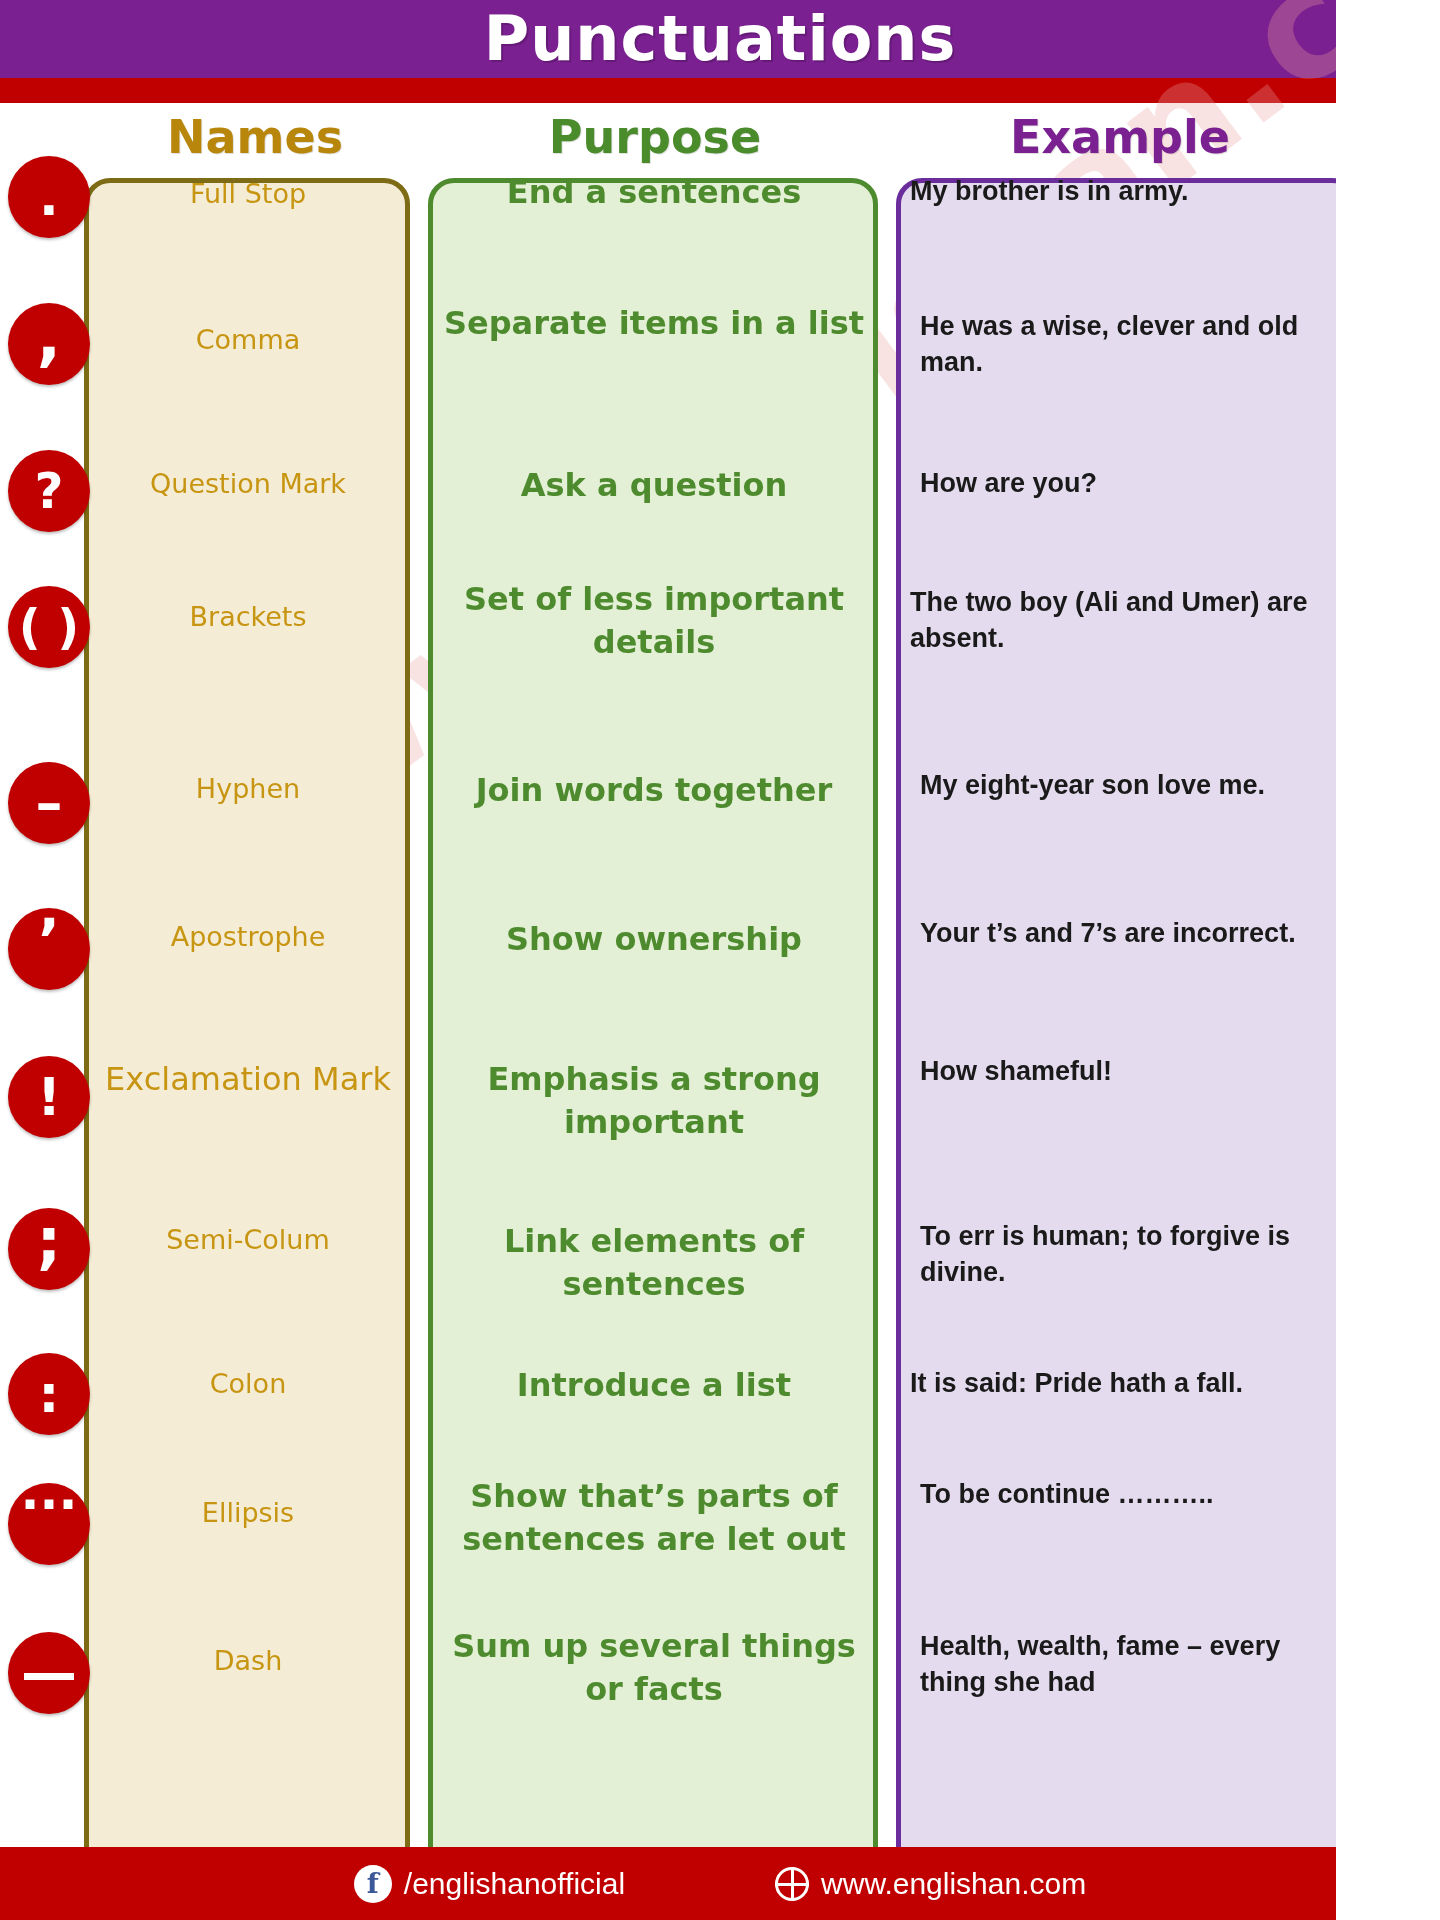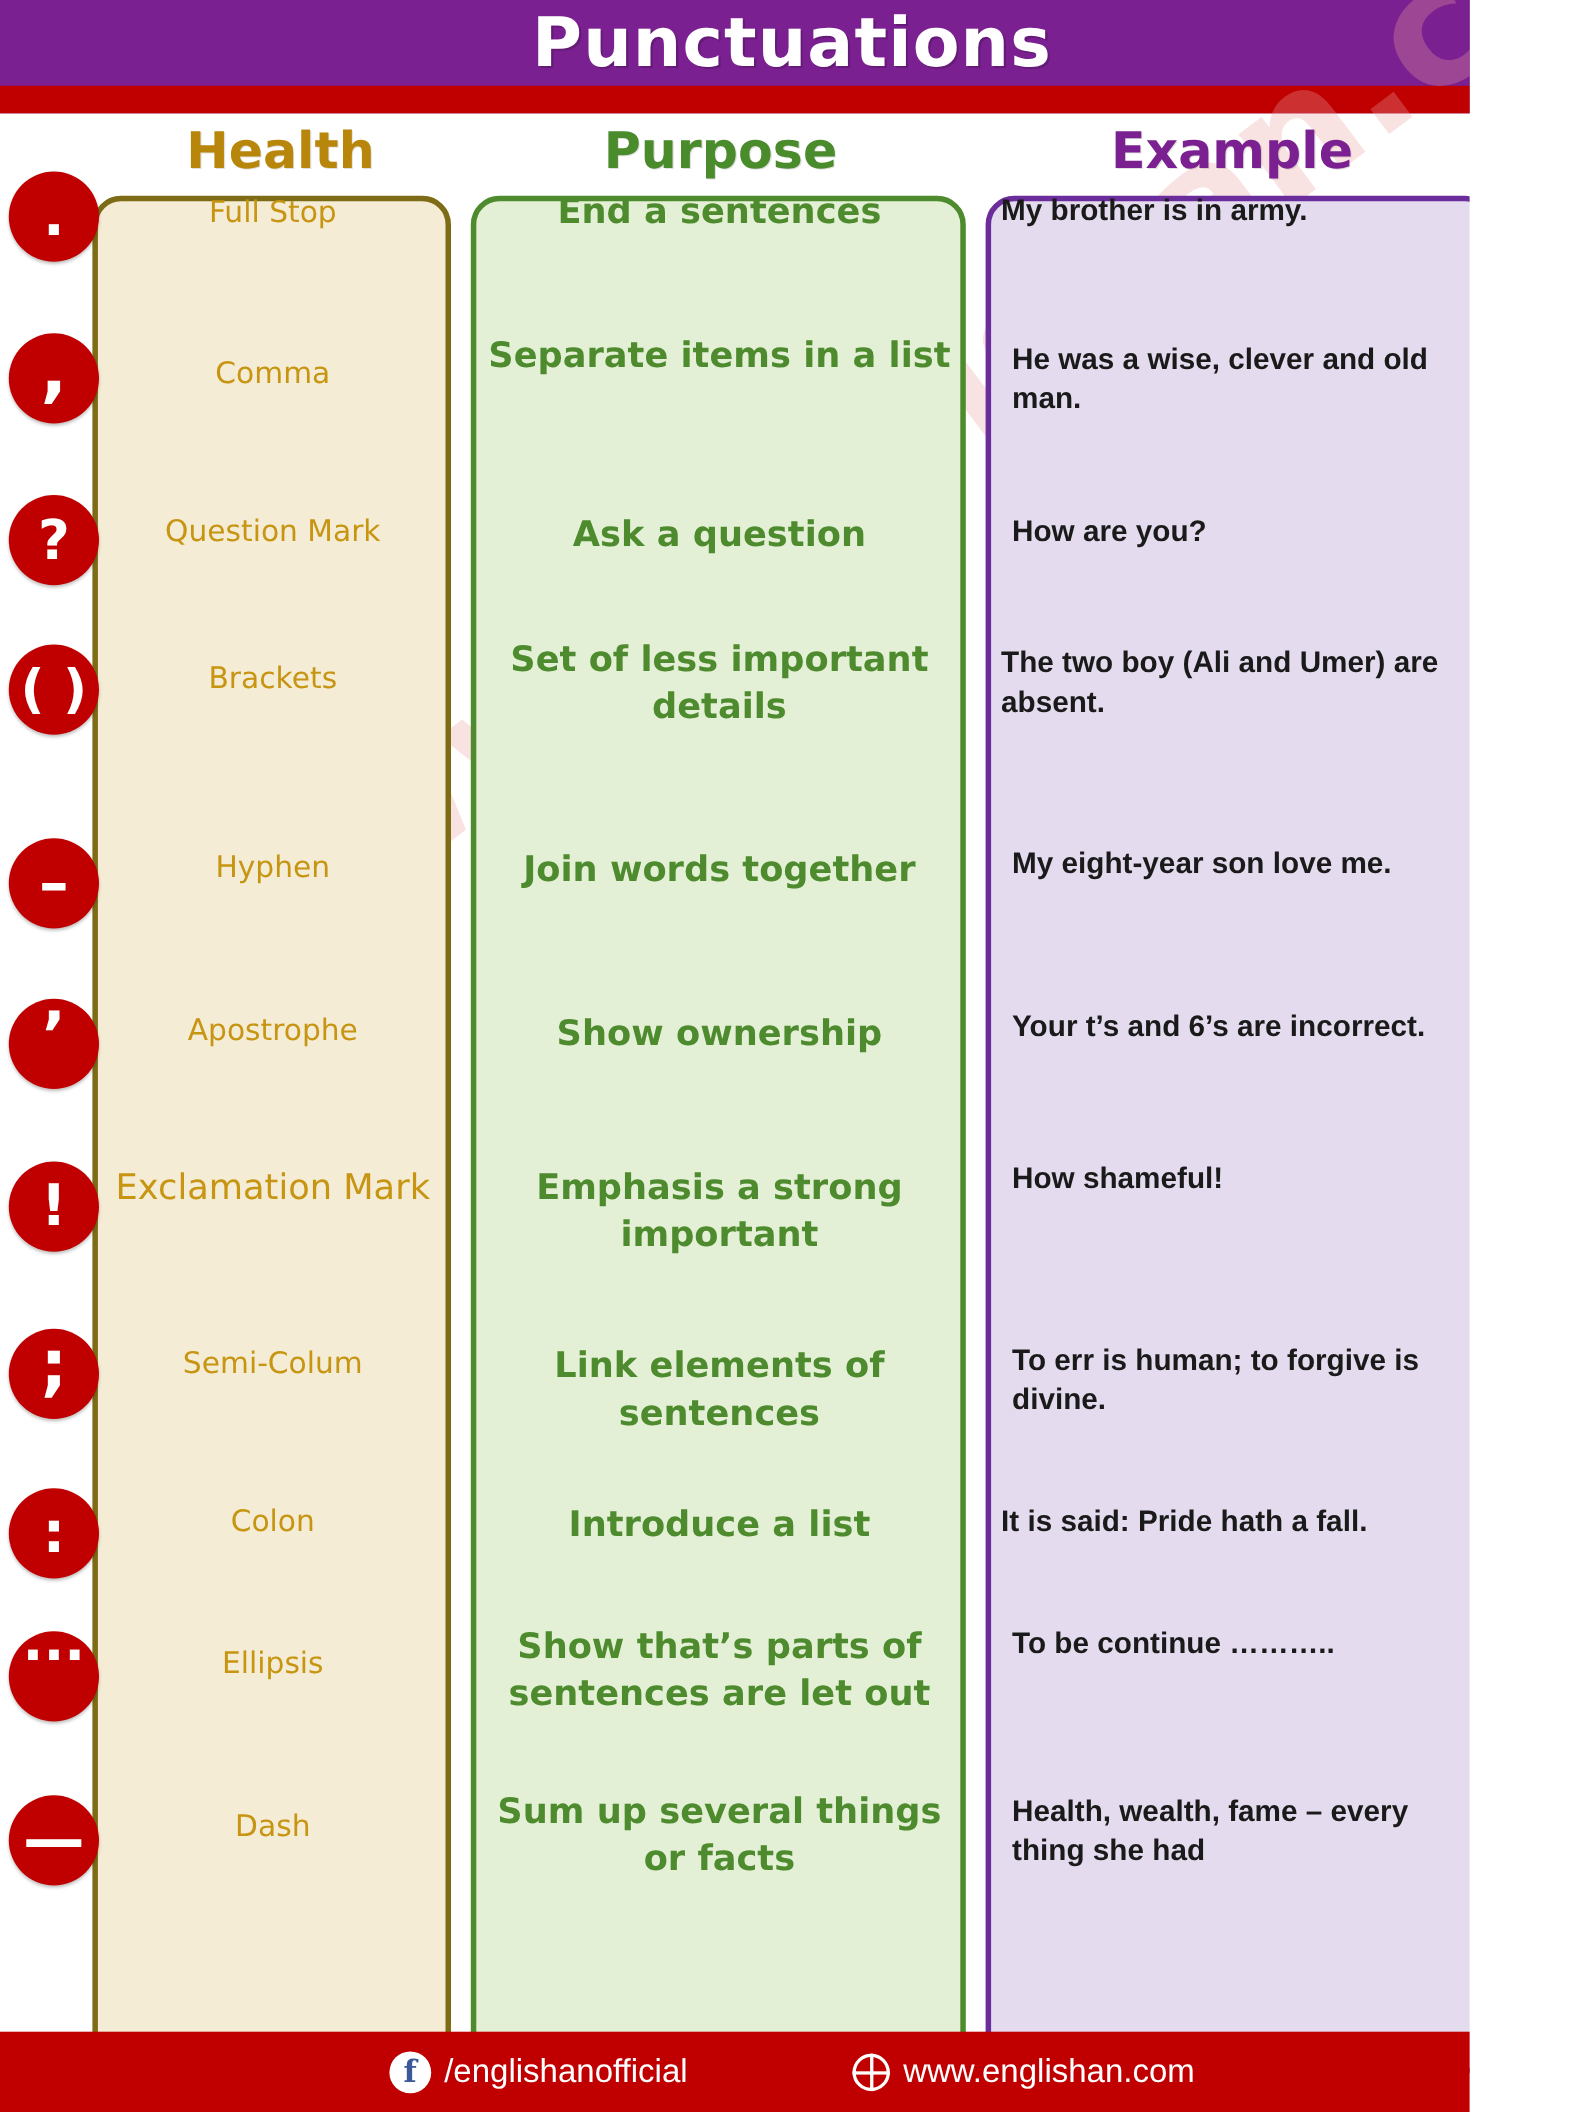--- a/index.html
+++ b/index.html
@@ -236,21 +236,21 @@
 
   <div class="header-band">
     <div class="purple"></div>
     <div class="red"></div>
   </div>
   <div class="title">Punctuations</div>
 
   <div class="watermark">www.englishan.com</div>
 
   <div class="col-heads">
-    <div class="col-head" id="head-names">Health</div>
+    <div class="col-head" id="head-names">Names</div>
     <div class="col-head" id="head-purpose">Purpose</div>
     <div class="col-head" id="head-example">Example</div>
   </div>
 
   <div class="table-area">
     <div class="col-panel" id="panel-names"></div>
     <div class="col-panel" id="panel-purpose"></div>
     <div class="col-panel" id="panel-example"></div>
 
     <div class="row" style="top:0px;height:120px">
@@ -297,21 +297,21 @@
       <div class="cell cell-purpose" style="top:23px">Join words together</div>
       <div class="cell cell-example" style="top:19px;line-height:1.35">My eight-year son love me.</div>
     </div>
 
     <div class="row" style="top:740px;height:145px">
       <div class="badge" style="top:-10px;font-size:58px;align-items:flex-start;padding-top:4px">
           <span>’</span>
         </div>
       <div class="cell cell-name" style="top:3px">Apostrophe</div>
       <div class="cell cell-purpose" style="top:2px">Show ownership</div>
-      <div class="cell cell-example" style="top:-3px;line-height:1.35">Your t’s and 6’s are incorrect.</div>
+      <div class="cell cell-example" style="top:-3px;line-height:1.35">Your t’s and 7’s are incorrect.</div>
     </div>
 
     <div class="row" style="top:880px;height:150px">
       <div class="badge" style="top:-2px;font-size:52px">
           <span>!</span>
         </div>
       <div class="cell cell-name" style="top:0px;font-size:32px;line-height:1.35">Exclamation Mark</div>
       <div class="cell cell-purpose" style="top:0px;line-height:1.35">Emphasis a strong important</div>
       <div class="cell cell-example" style="top:-2px">How shameful!</div>
     </div>

